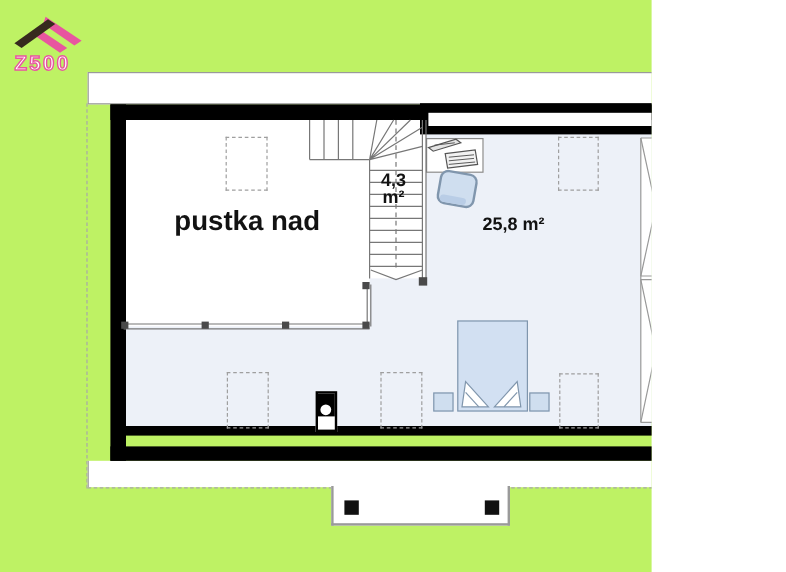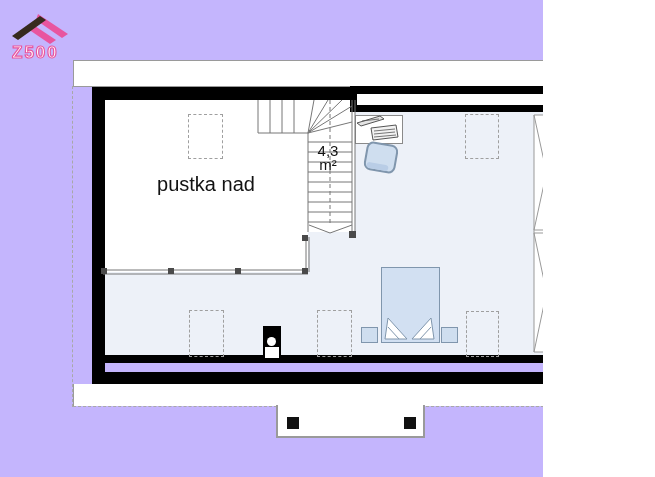--- a/index.html
+++ b/index.html
@@ -1,16 +1,16 @@
 <!DOCTYPE html>
 <html><head>
 <meta charset="utf-8">
 <style>
   html,body{margin:0;padding:0;background:#ffffff;}
-  #canvas{position:relative;width:543px;height:477px;background:#c4b5fd;overflow:hidden;
+  #canvas{position:relative;width:543px;height:477px;background:#bef264;overflow:hidden;
           font-family:"Liberation Sans",sans-serif;}
   .abs{position:absolute;}
   
   .eave-top{left:73px;top:60px;width:514px;height:25px;border:1px solid #9a9a9a;background:#fff;}
   .dash-v{width:0;border-left:1px dashed #a8a8a8;}
   .dash-left{left:72px;top:86px;height:321px;}
   .dash-right{left:589px;top:86px;height:321px;}
   .eave-bottom{left:73px;top:384px;width:514px;height:22px;border-left:1px solid #9a9a9a;border-right:1px solid #9a9a9a;background:#fff;}
   .dash-h{height:0;border-top:1px dashed #a8a8a8;}
   .eave-bot-l{left:73px;top:406px;width:204px;}
@@ -42,22 +42,22 @@
   .chair-back{position:absolute;left:1px;bottom:0;width:22px;height:6px;background:#b9cde6;border-radius:3px;}
   .bed{left:381px;top:267px;width:57px;height:74px;background:#d2e0f2;border:1px solid #8096ad;}
   .nightstand{width:15px;height:14px;background:#cfdeef;border:1px solid #8096ad;}
   .ns-left{left:361px;top:327px;}
   .ns-right{left:441px;top:327px;}
   .chimney{left:263px;top:326px;width:14px;height:30px;border:2px solid #000;background:#fff;}
   .chimney-top{position:absolute;left:0;top:0;width:100%;height:7px;background:#000;}
   .chimney-mid{position:absolute;left:0;top:7px;width:100%;height:12px;background:#000;}
   .chimney-hole{position:absolute;left:2px;top:1.5px;width:9px;height:9px;background:#fff;border-radius:50%;}
   
-  .plan-label{color:#121212;font-weight:400;text-align:center;}
-  .label-void{left:120px;top:175px;width:172px;font-size:20px;line-height:18px;}
+  .plan-label{color:#121212;font-weight:700;text-align:center;}
+  .label-void{left:120px;top:175px;width:172px;font-size:23px;line-height:18px;}
   .label-stairs{left:303px;top:144px;width:50px;font-size:15px;line-height:14px;}
   .label-bedroom{left:378px;top:179px;width:100px;font-size:15px;line-height:17px;}
   svg{display:block;}
   #lineart{position:absolute;left:0;top:0;pointer-events:none;}
   #logo{left:10px;top:8px;}
 </style>
 </head>
 <body>
 
 <div id="canvas">
@@ -162,15 +162,16 @@
   </svg>
 
   <div class="abs plan-label label-void">
     <div>pustka nad</div>
   </div>
   <div class="abs plan-label label-stairs">
     <div>4,3</div>
     <div>m²</div>
   </div>
   <div class="abs plan-label label-bedroom">
+    <div>25,8 m²</div>
   </div>
 
 </div>
 
 </body></html>

